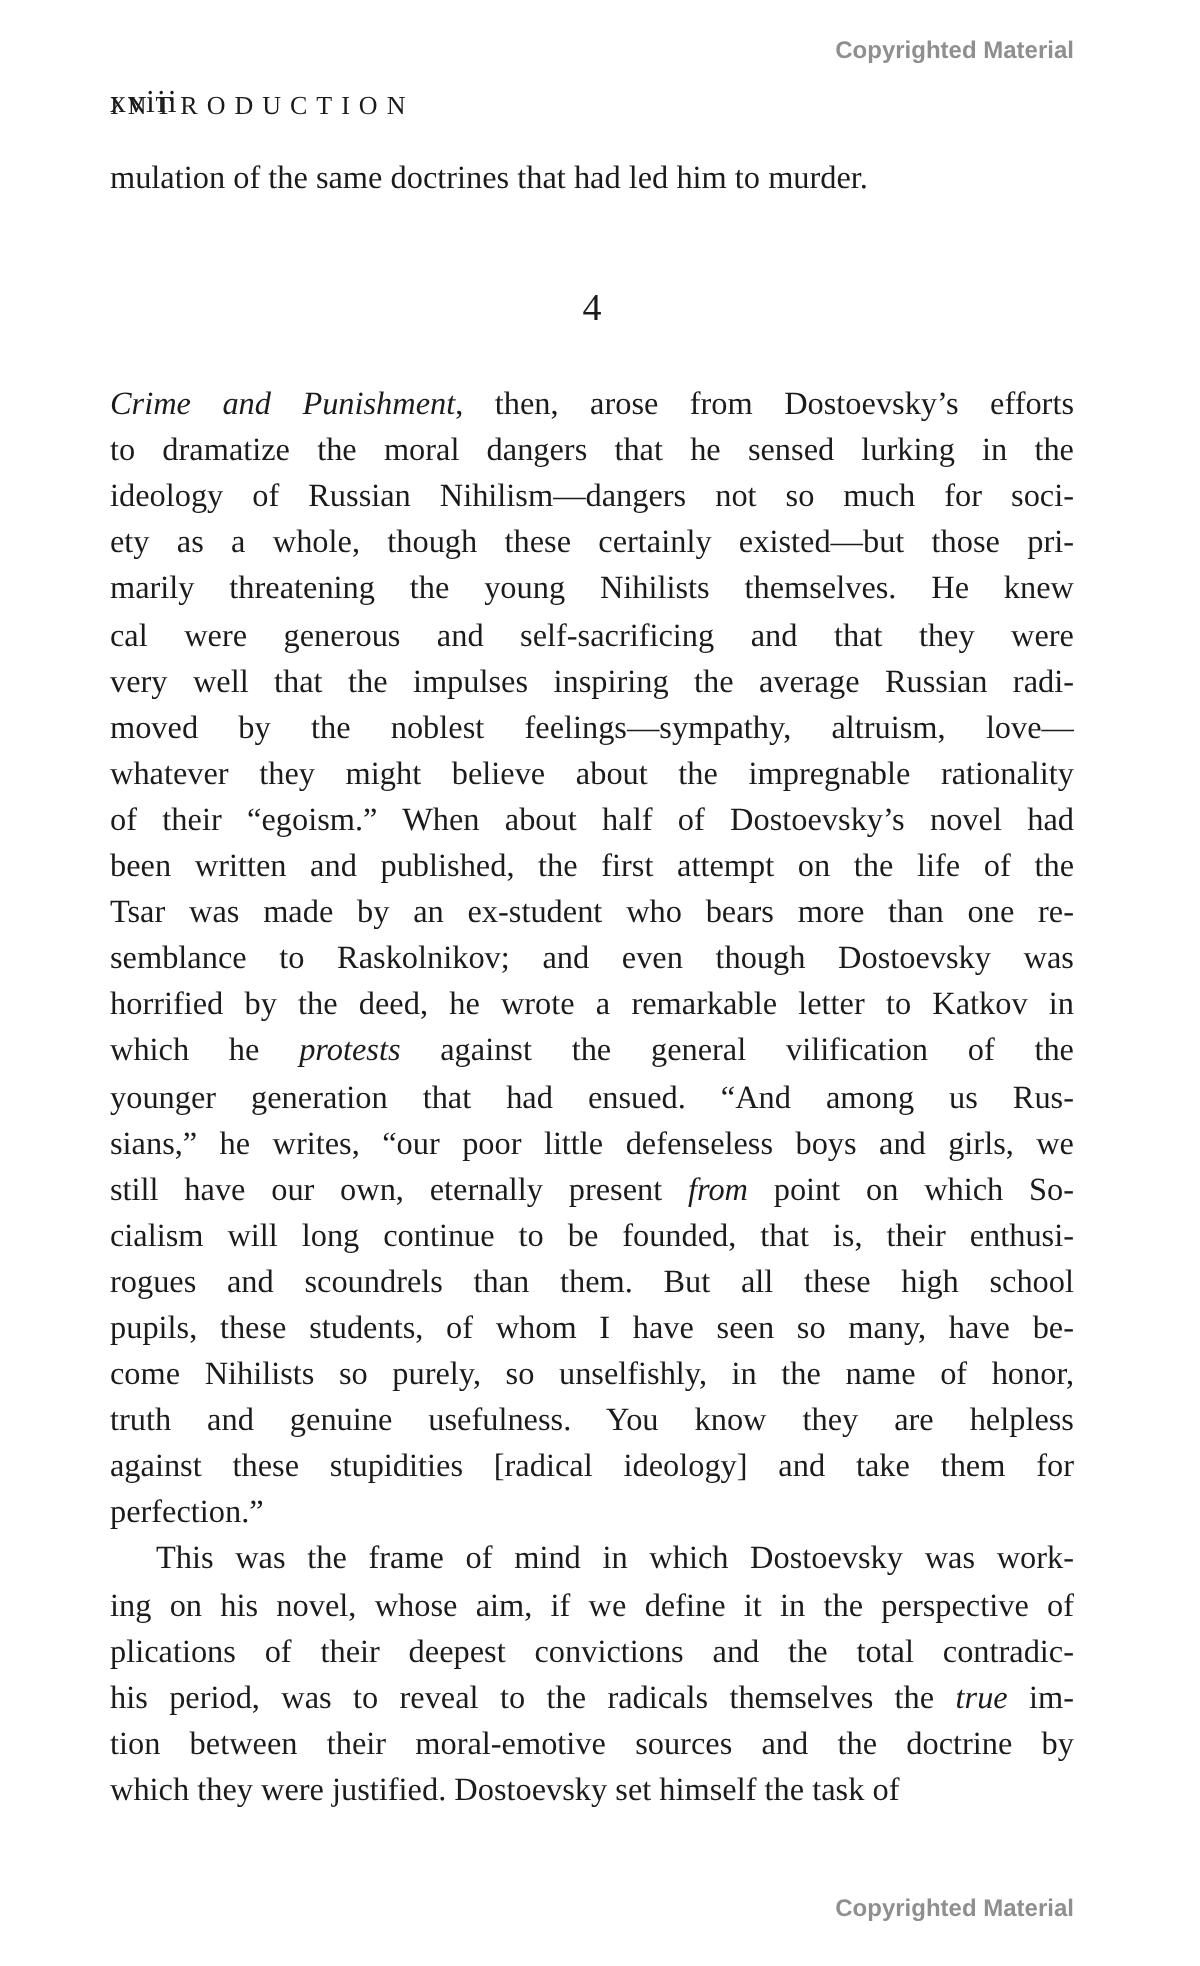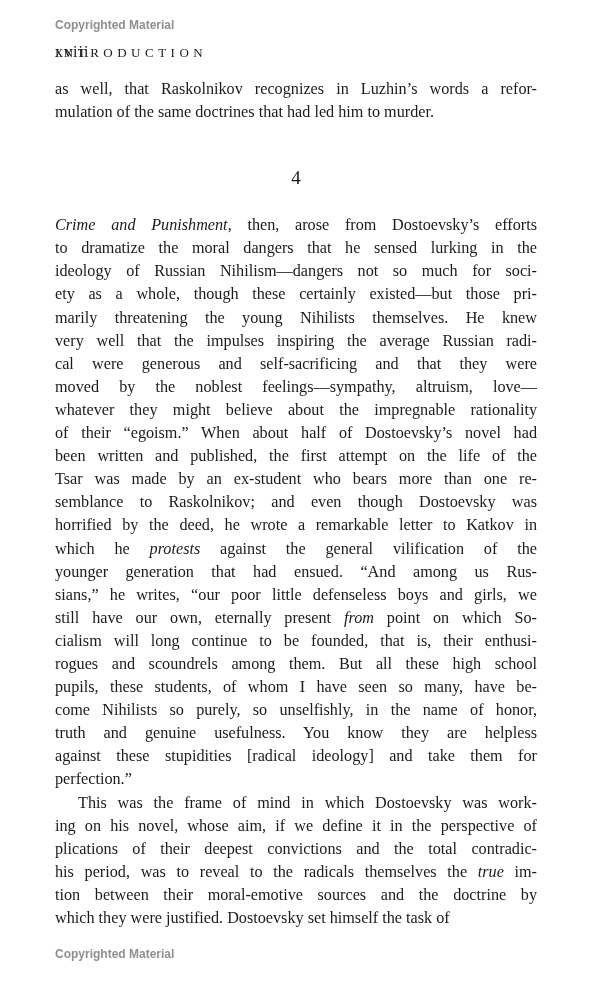--- a/index.html
+++ b/index.html
@@ -9,21 +9,21 @@
     height: 983px;
     background: #ffffff;
     overflow: hidden;
     font-family: "Liberation Serif", serif;
     color: #1b1b1b;
   }
   .copyright {
     position: absolute;
     left: 55px;
     width: 482px;
-    text-align: left;
+    text-align: right;
     font-family: "Liberation Sans", sans-serif;
     font-weight: bold;
     font-size: 12px;
     color: #8f8f8f;
   }
   .copyright.top { top: 18px; }
   .copyright.bottom { top: 947px; }
   .page-header {
     position: absolute;
     top: 42px;
@@ -87,45 +87,44 @@
 <div class="page">
   <div class="copyright top">Copyrighted Material</div>
 
   <div class="page-header">
     <span class="pagenum">xviii</span>
     <span class="running-title">INTRODUCTION</span>
   </div>
 
   <div class="body-text" id="body-text">
       <div class="paragraph">
-        <div class="line">as well, that Raskolnikov recognizes in Luzhin’s words a refor-</div>
         <div class="line last">mulation of the same doctrines that had led him to murder.</div>
       </div>
       <div class="section-heading">4</div>
       <div class="paragraph">
         <div class="line"><i>Crime and Punishment</i>, then, arose from Dostoevsky’s efforts</div>
         <div class="line">to dramatize the moral dangers that he sensed lurking in the</div>
         <div class="line">ideology of Russian Nihilism—dangers not so much for soci-</div>
         <div class="line">ety as a whole, though these certainly existed—but those pri-</div>
         <div class="line">marily threatening the young Nihilists themselves. He knew</div>
+        <div class="line">cal were generous and self-sacrificing and that they were</div>
         <div class="line">very well that the impulses inspiring the average Russian radi-</div>
-        <div class="line">cal were generous and self-sacrificing and that they were</div>
         <div class="line">moved by the noblest feelings—sympathy, altruism, love—</div>
         <div class="line">whatever they might believe about the impregnable rationality</div>
         <div class="line">of their “egoism.” When about half of Dostoevsky’s novel had</div>
         <div class="line">been written and published, the first attempt on the life of the</div>
         <div class="line">Tsar was made by an ex-student who bears more than one re-</div>
         <div class="line">semblance to Raskolnikov; and even though Dostoevsky was</div>
         <div class="line">horrified by the deed, he wrote a remarkable letter to Katkov in</div>
         <div class="line">which he <i>protests</i> against the general vilification of the</div>
         <div class="line">younger generation that had ensued. “And among us Rus-</div>
         <div class="line">sians,” he writes, “our poor little defenseless boys and girls, we</div>
         <div class="line">still have our own, eternally present <i>from</i> point on which So-</div>
         <div class="line">cialism will long continue to be founded, that is, their enthusi-</div>
-        <div class="line">rogues and scoundrels among them. But all these high school</div>
+        <div class="line">rogues and scoundrels than them. But all these high school</div>
         <div class="line">pupils, these students, of whom I have seen so many, have be-</div>
         <div class="line">come Nihilists so purely, so unselfishly, in the name of honor,</div>
         <div class="line">truth and genuine usefulness. You know they are helpless</div>
         <div class="line">against these stupidities [radical ideology] and take them for</div>
         <div class="line last">perfection.”</div>
       </div>
       <div class="paragraph">
         <div class="line indent">This was the frame of mind in which Dostoevsky was work-</div>
         <div class="line">ing on his novel, whose aim, if we define it in the perspective of</div>
         <div class="line">plications of their deepest convictions and the total contradic-</div>

